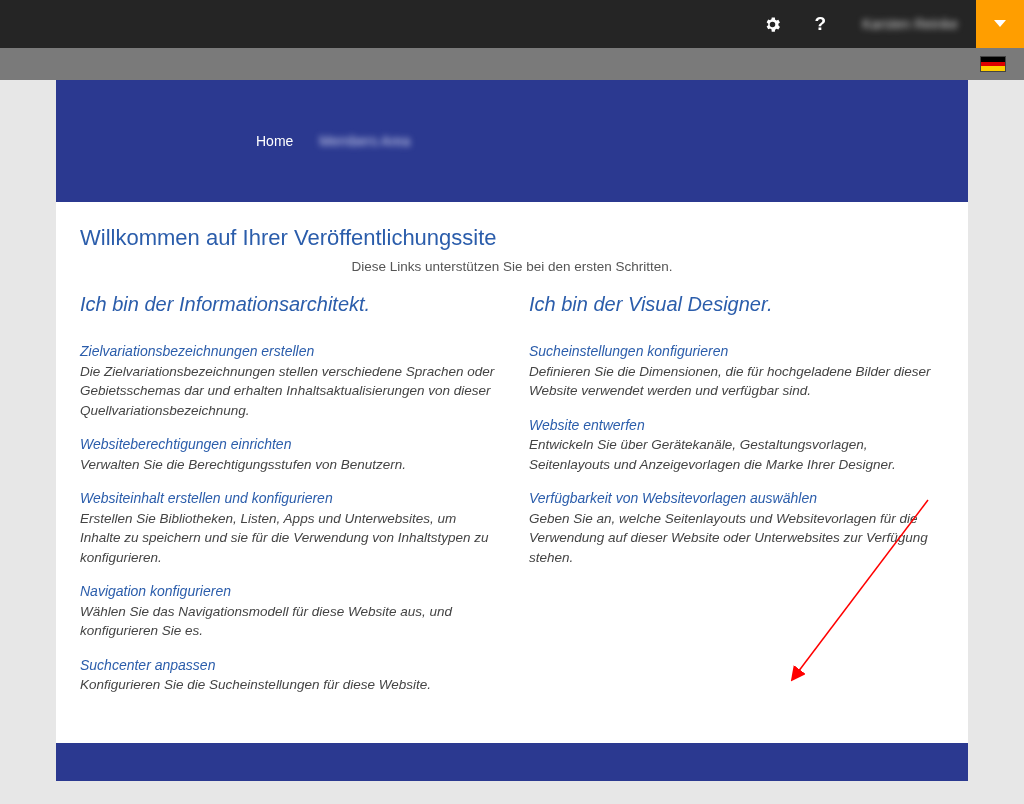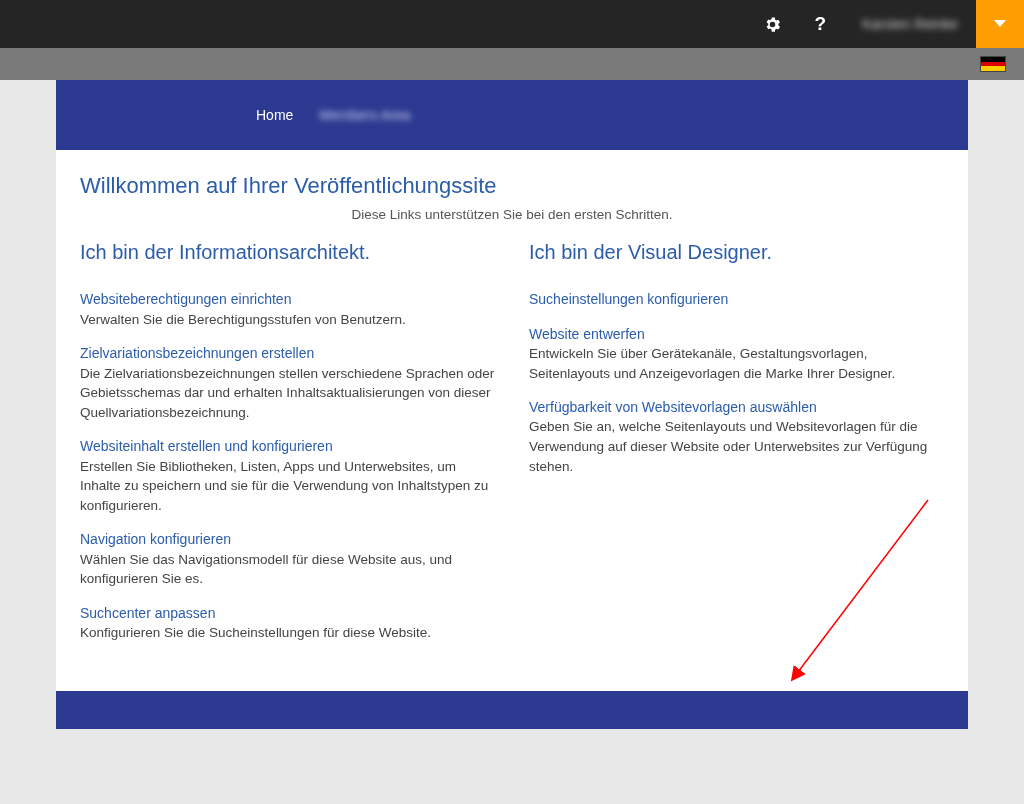--- a/index.html
+++ b/index.html
@@ -69,21 +69,21 @@
   .flag .r { background: #dd0000; }
   .flag .y { background: #ffce00; }
 
   .page {
     width: 912px;
     margin: 0 auto;
     background: #fff;
   }
   .hero {
     background: #2b3990;
-    height: 70px;
+    height: 122px;
     display: flex;
     align-items: center;
     padding-left: 200px;
     gap: 26px;
   }
   .hero a, .hero span {
     color: #fff;
     font-size: 14px;
     text-decoration: none;
   }
@@ -104,20 +104,21 @@
     margin-bottom: 3px;
   }
   .content .subtitle {
     color: #555;
     margin-bottom: 14px;
     text-align: center;
   }
   .columns {
     display: flex;
     gap: 34px;
+    font-style: italic;
   }
   .col { flex: 1; }
   .col h2 {
     font-weight: 300;
     font-size: 20px;
     color: #2b5dab;
     margin-bottom: 22px;
   }
   .item { margin-bottom: 14px; }
   .item .link {
@@ -186,48 +187,49 @@
   <div class="content">
     <h1>Willkommen auf Ihrer Veröffentlichungssite</h1>
     <div class="subtitle">Diese Links unterstützen Sie bei den ersten Schritten.</div>
 
     <div class="columns">
 
       <div class="col">
         <h2>Ich bin der Informationsarchitekt.</h2>
 
         <div class="item">
+          <div class="link">Zielvariationsbezeichnungen erstellen</div>
+          <div class="desc">Die Zielvariationsbezeichnungen stellen verschiedene Sprachen oder Gebietsschemas dar und erhalten Inhaltsaktualisierungen von dieser Quellvariationsbezeichnung.</div>
+        </div>
+        <div class="item">
           <div class="link">Websiteberechtigungen einrichten</div>
           <div class="desc">Verwalten Sie die Berechtigungsstufen von Benutzern.</div>
         </div>
         <div class="item">
-          <div class="link">Zielvariationsbezeichnungen erstellen</div>
-          <div class="desc">Die Zielvariationsbezeichnungen stellen verschiedene Sprachen oder Gebietsschemas dar und erhalten Inhaltsaktualisierungen von dieser Quellvariationsbezeichnung.</div>
-        </div>
-        <div class="item">
           <div class="link">Websiteinhalt erstellen und konfigurieren</div>
           <div class="desc">Erstellen Sie Bibliotheken, Listen, Apps und Unterwebsites, um Inhalte zu speichern und sie für die Verwendung von Inhaltstypen zu konfigurieren.</div>
         </div>
         <div class="item">
           <div class="link">Navigation konfigurieren</div>
           <div class="desc">Wählen Sie das Navigationsmodell für diese Website aus, und konfigurieren Sie es.</div>
         </div>
         <div class="item">
           <div class="link">Suchcenter anpassen</div>
           <div class="desc">Konfigurieren Sie die Sucheinstellungen für diese Website.</div>
         </div>
       </div>
 
       <div class="col">
         <h2>Ich bin der Visual Designer.</h2>
 
         <div class="item">
         </div>
         <div class="item">
           <div class="link">Sucheinstellungen konfigurieren</div>
+          <div class="desc">Definieren Sie die Dimensionen, die für hochgeladene Bilder dieser Website verwendet werden und verfügbar sind.</div>
         </div>
         <div class="item">
           <div class="link">Website entwerfen</div>
           <div class="desc">Entwickeln Sie über Gerätekanäle, Gestaltungsvorlagen, Seitenlayouts und Anzeigevorlagen die Marke Ihrer Designer.</div>
         </div>
         <div class="item">
           <div class="link">Verfügbarkeit von Websitevorlagen auswählen</div>
           <div class="desc">Geben Sie an, welche Seitenlayouts und Websitevorlagen für die Verwendung auf dieser Website oder Unterwebsites zur Verfügung stehen.</div>
         </div>
       </div>

